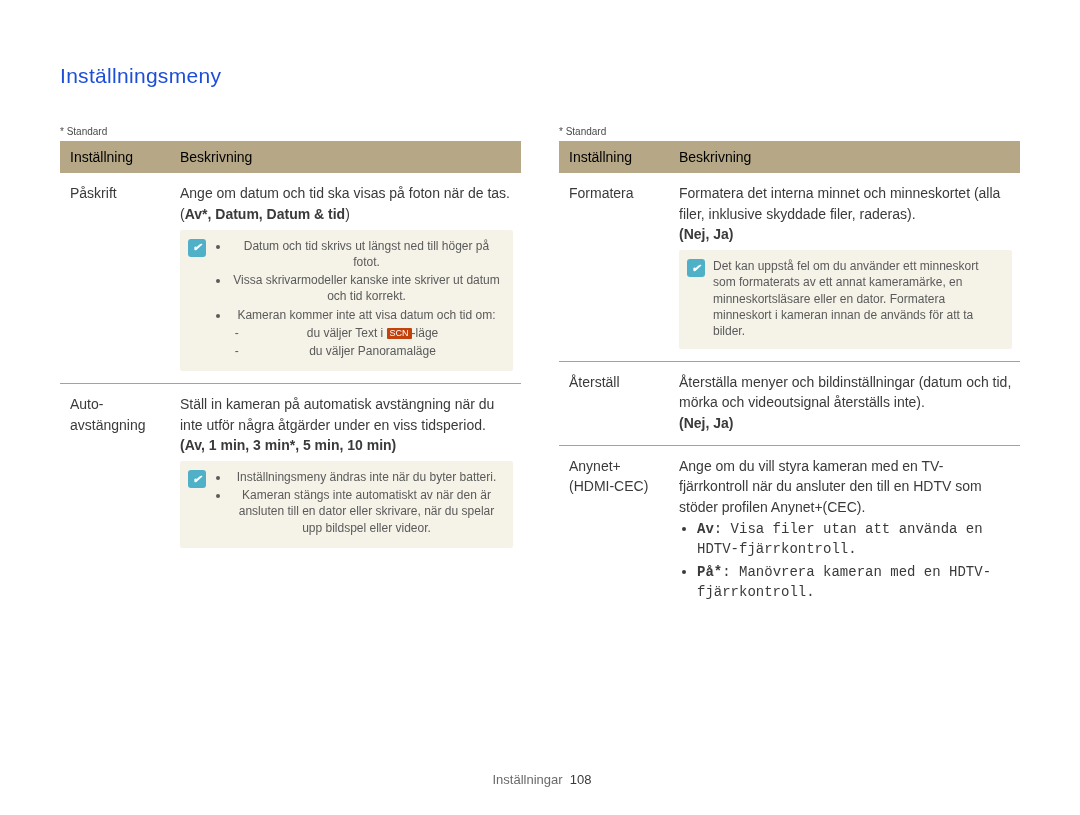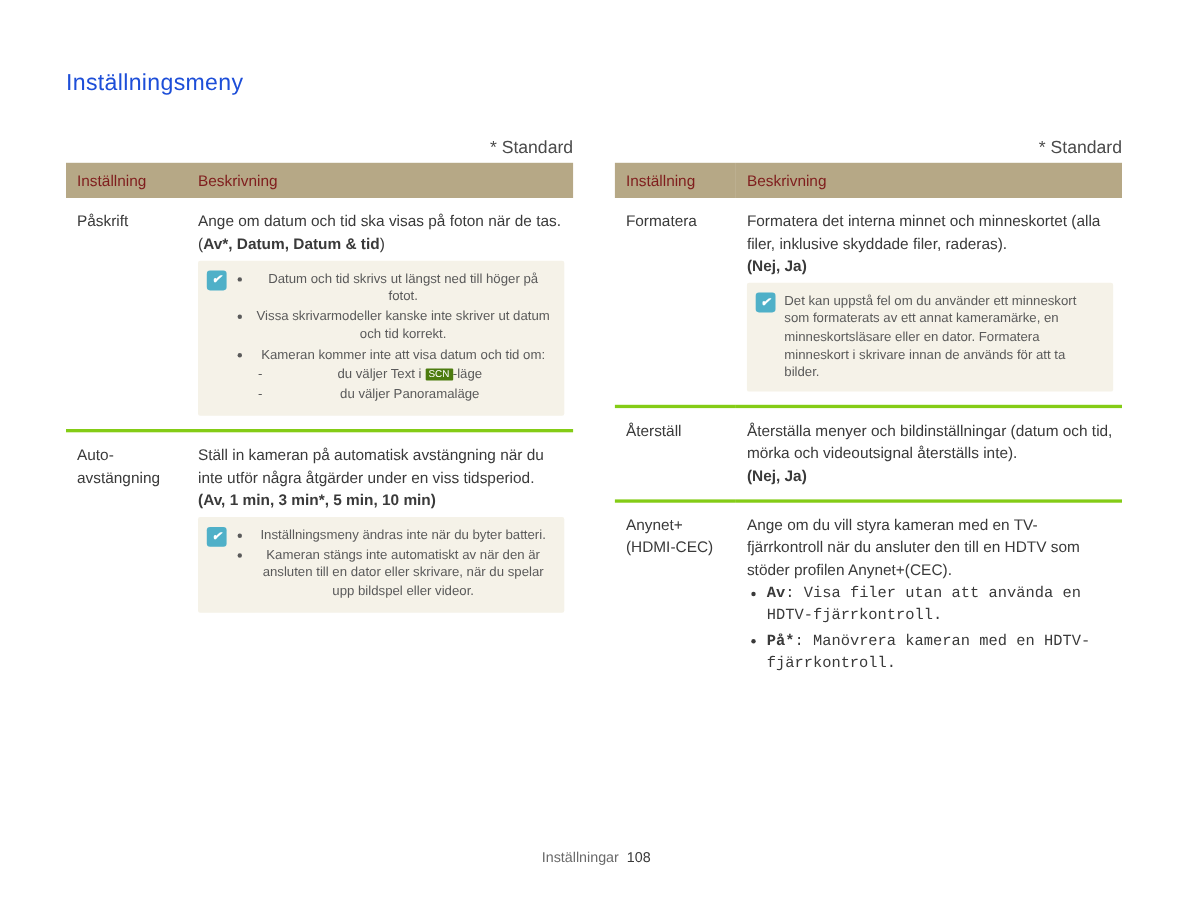--- a/index.html
+++ b/index.html
@@ -21,44 +21,44 @@
   }
   .columns {
     display: flex;
     gap: 38px;
   }
   .col {
     flex: 1;
     min-width: 0;
   }
   .standard {
-    text-align: right;
-    font-size: 16px;
+    text-align: left;
+    font-size: 10px;
     color: #4a4a4a;
     margin-bottom: 4px;
   }
   table {
     width: 100%;
     border-collapse: collapse;
     font-size: 14px;
     line-height: 1.45;
   }
   th {
     background: #b6a886;
-    color: #7f1d1d;
+    color: #000000;
     font-weight: 400;
     text-align: left;
     padding: 6px 10px;
     font-size: 14px;
   }
   th.col-setting { width: 110px; }
   td {
     padding: 10px 8px 12px 10px;
     vertical-align: top;
-    border-bottom: 3px solid #84cc16;
+    border-bottom: 1px solid #84cc16;
     color: #3a3a3a;
   }
   td.label {
     white-space: normal;
     word-break: break-word;
   }
   tr:last-child td { border-bottom: none; }
   .option-bold { font-weight: bold; }
   .note-box {
     display: flex;
@@ -92,21 +92,21 @@
   .note-body-single { flex: 1; }
   .desc ul.bullets {
     list-style: disc;
     padding-left: 18px;
     margin-top: 2px;
     font-family: Liberation Mono, monospace;
   }
   .desc ul.bullets li { margin-bottom: 2px; }
   .scn-badge {
     display: inline-block;
-    background: #4d7c0f;
+    background: #c2410c;
     color: #fff;
     font-size: 9px;
     padding: 1px 3px;
     border-radius: 1px;
     vertical-align: middle;
     line-height: 1;
     position: relative;
   }
   .footer {
     position: absolute;
@@ -193,21 +193,21 @@
       </thead>
       <tbody>
 
         <tr>
           <td class="label">Formatera</td>
           <td class="desc">
             <div>Formatera det interna minnet och minneskortet (alla filer, inklusive skyddade filer, raderas).</div>
             <div class="option-bold">(Nej, Ja)</div>
             <div class="note-box">
               <div class="note-icon">✔</div>
-              <div class="note-body-single">Det kan uppstå fel om du använder ett minneskort som formaterats av ett annat kameramärke, en minneskortsläsare eller en dator. Formatera minneskort i skrivare innan de används för att ta bilder.</div>
+              <div class="note-body-single">Det kan uppstå fel om du använder ett minneskort som formaterats av ett annat kameramärke, en minneskortsläsare eller en dator. Formatera minneskort i kameran innan de används för att ta bilder.</div>
             </div>
           </td>
         </tr>
 
         <tr>
           <td class="label">Återställ</td>
           <td class="desc">
             <div>Återställa menyer och bildinställningar (datum och tid, mörka och videoutsignal återställs inte).</div>
             <div class="option-bold">(Nej, Ja)</div>
           </td>

